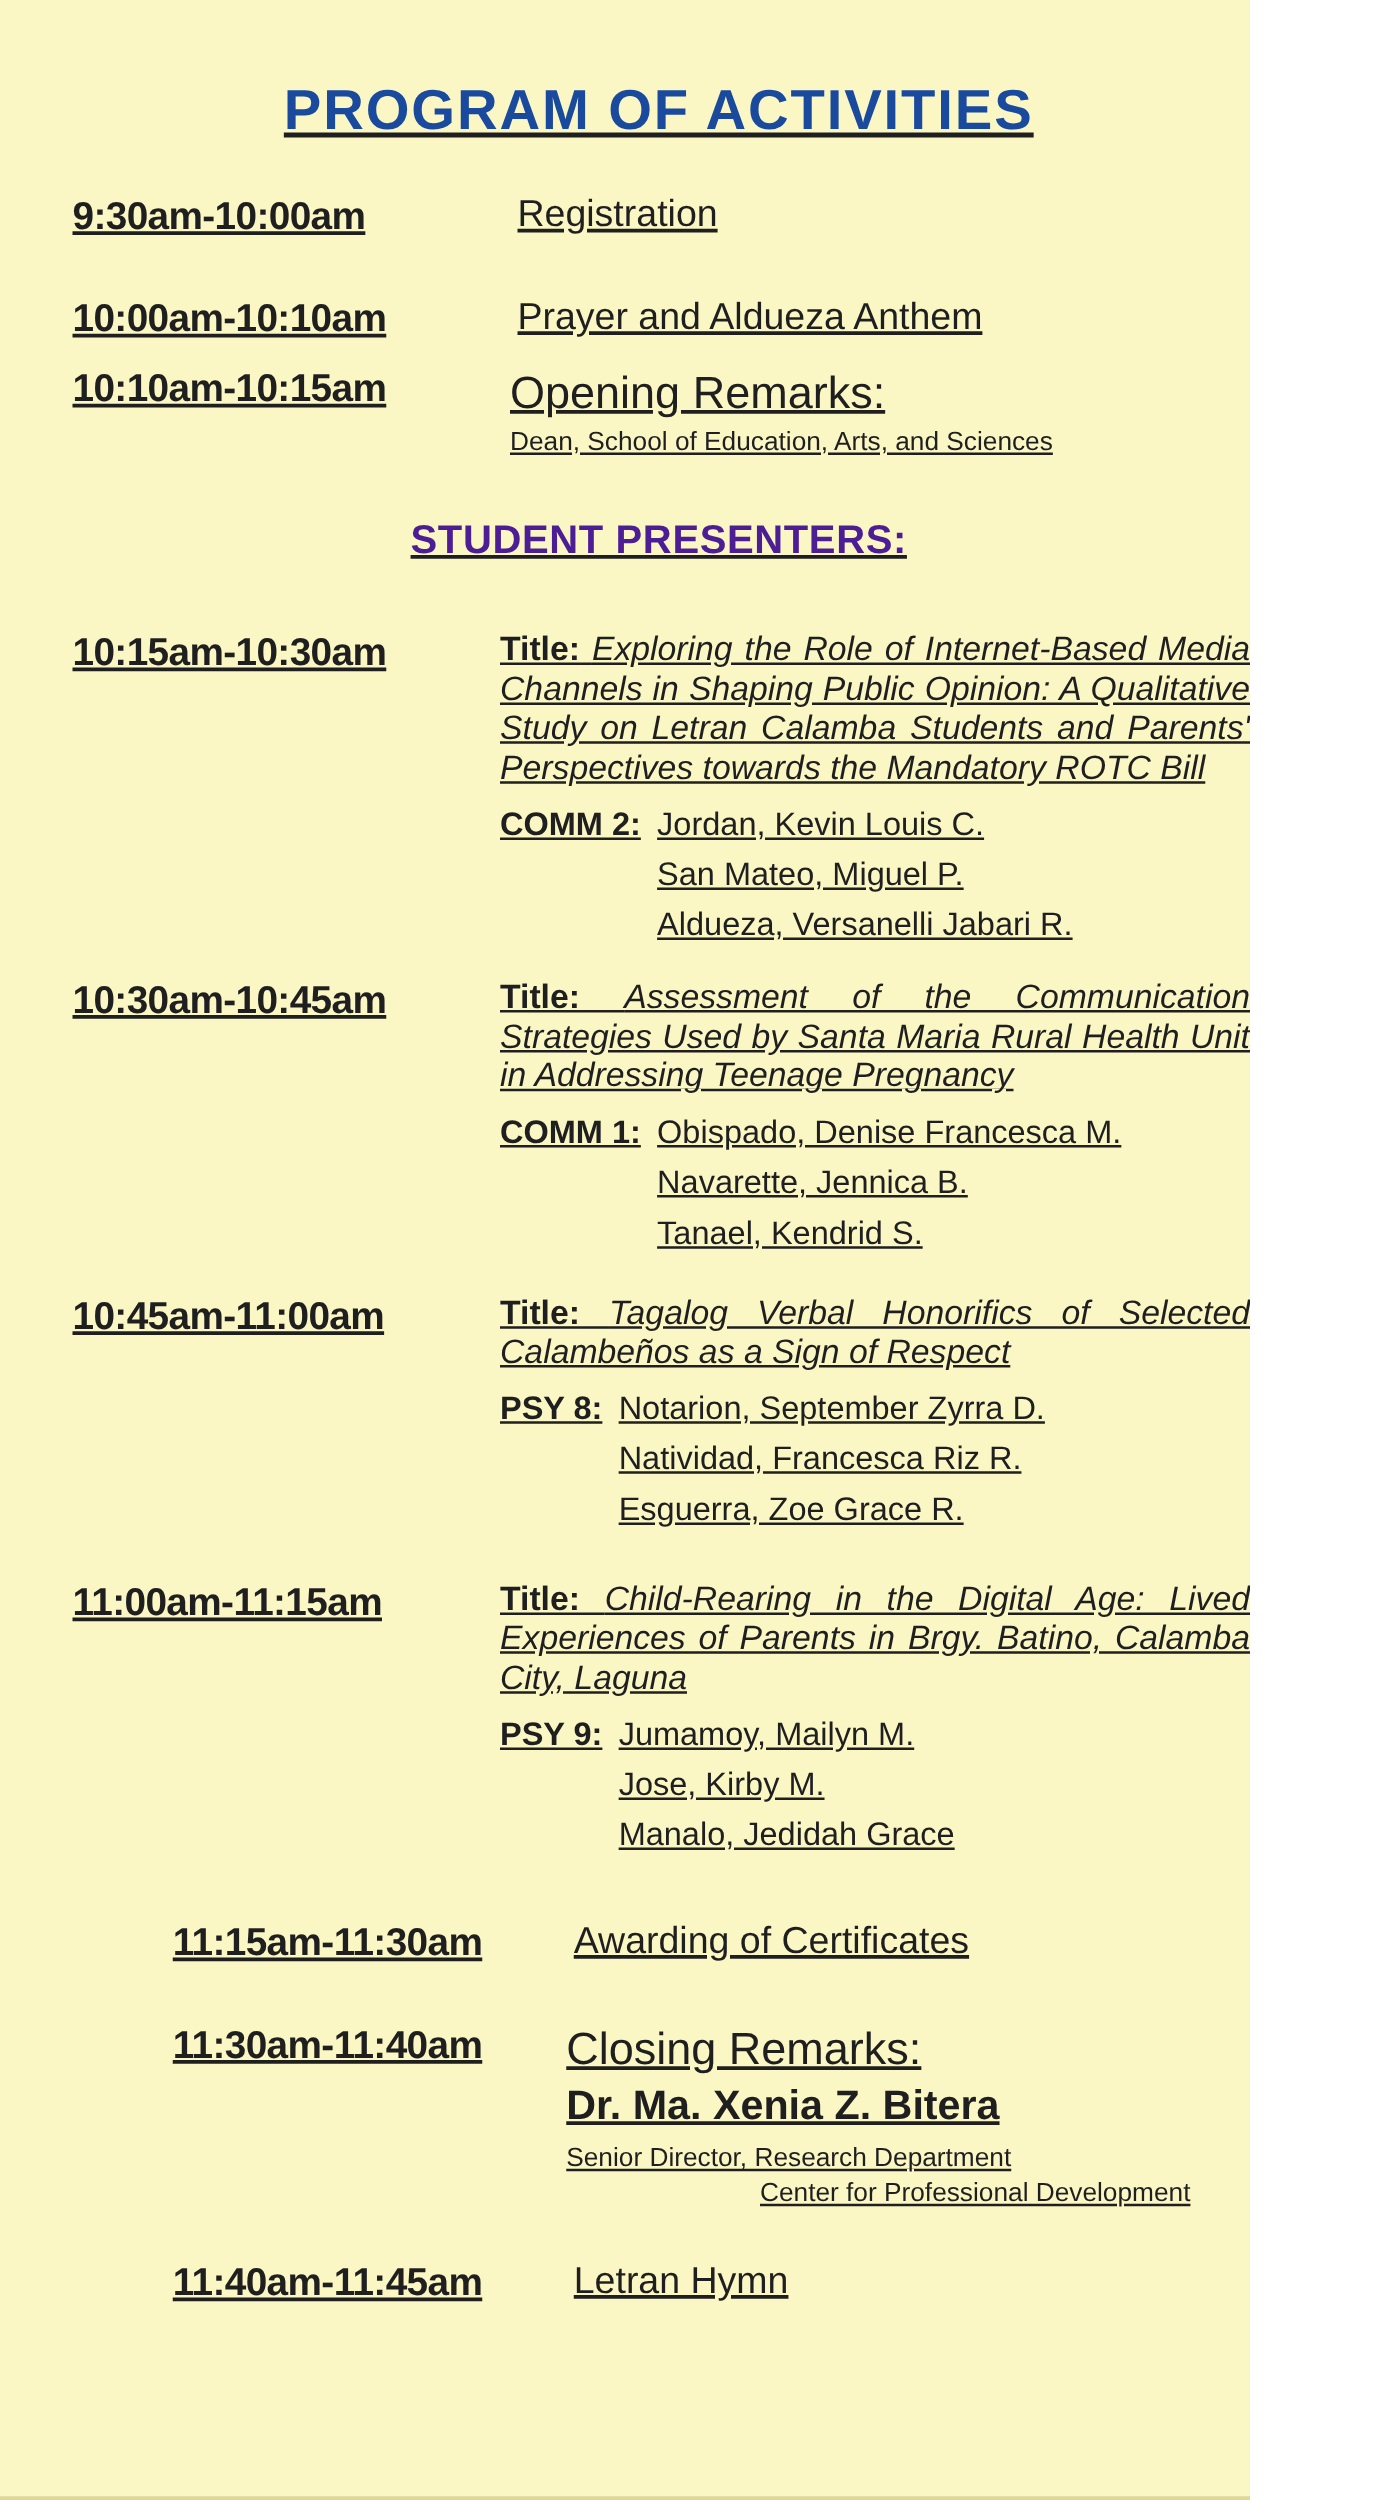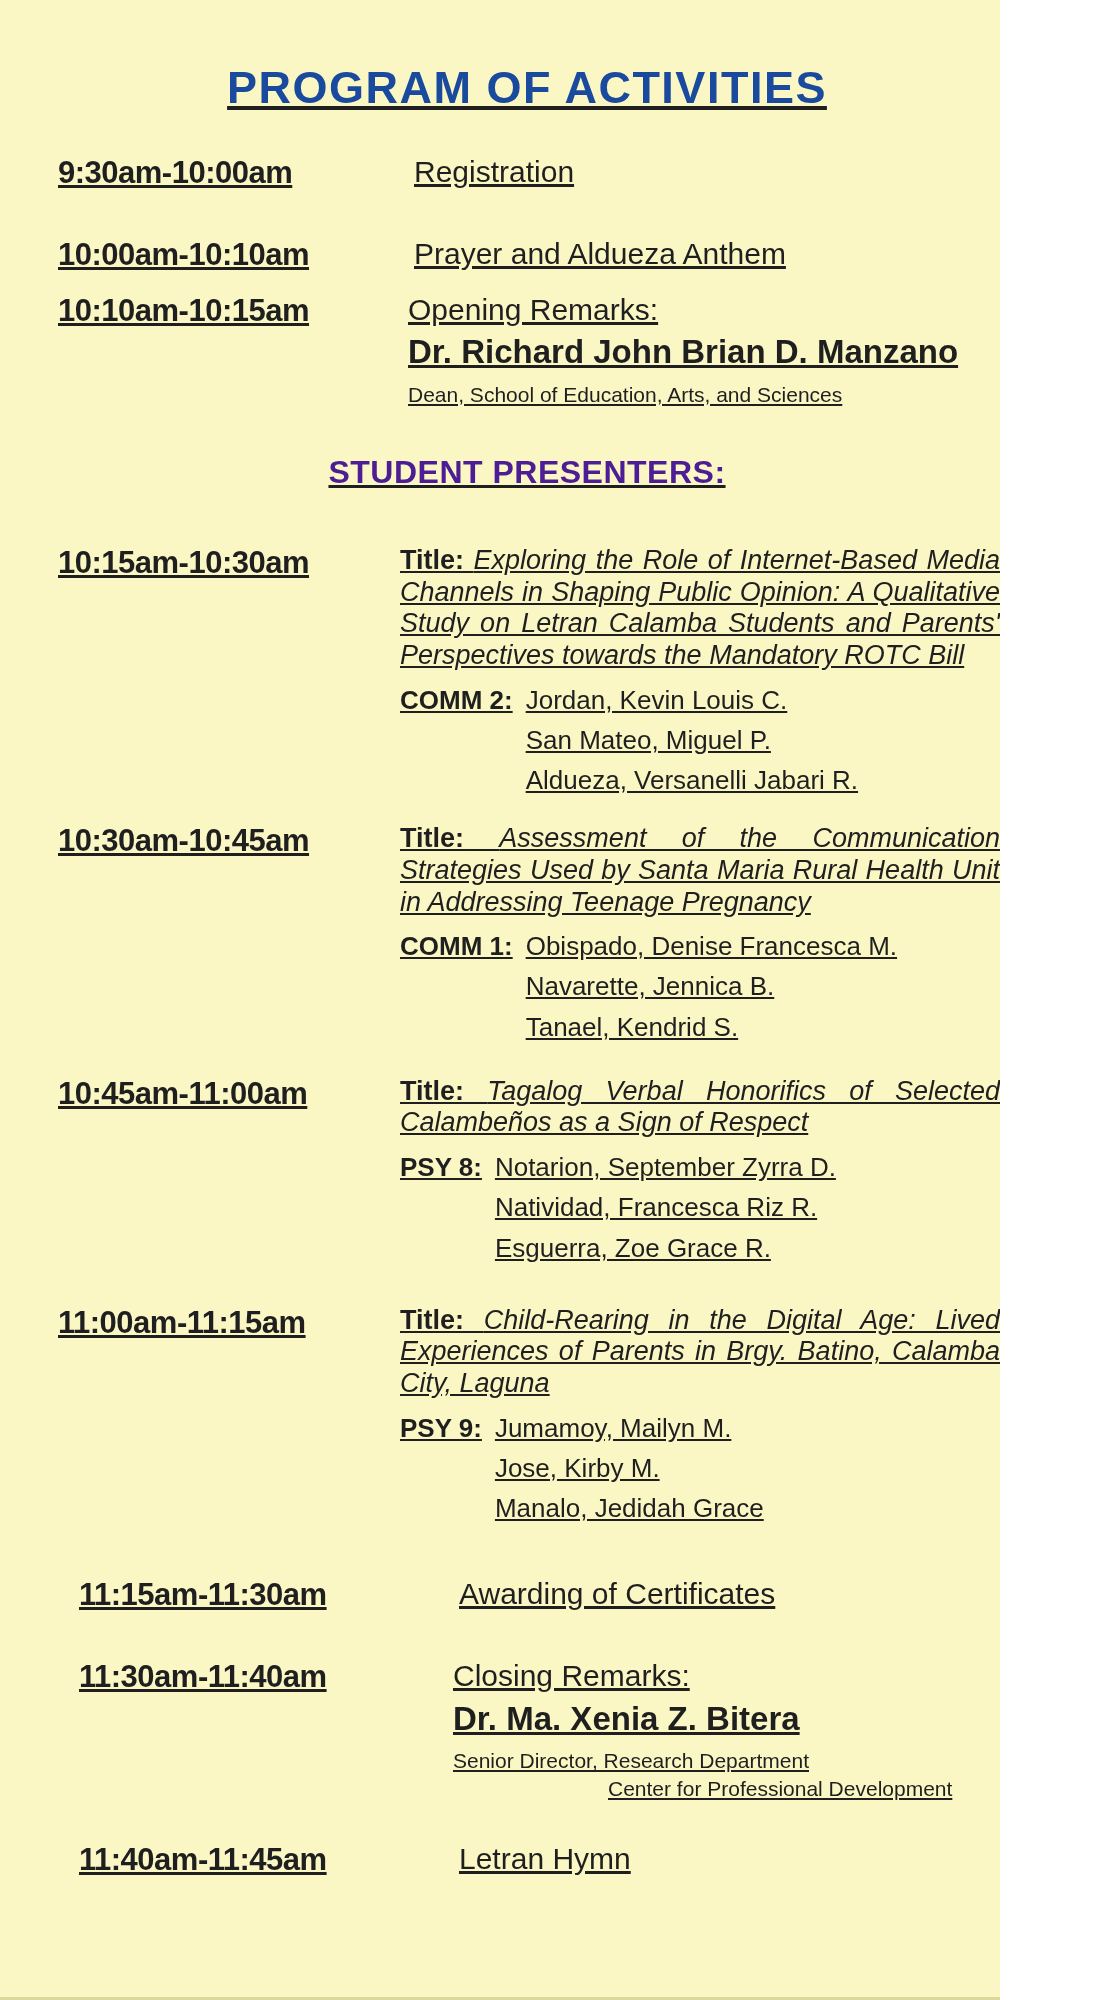--- a/index.html
+++ b/index.html
@@ -60,35 +60,35 @@
   .row.late { padding-left: 79px; }
 
   .time {
     flex: 0 0 342px;
     font-weight: 700;
     font-size: 31px;
     letter-spacing: -0.5px;
     line-height: 1.15;
     white-space: nowrap;
   }
-  .late .time { flex-basis: 366px; }
+  .late .time { flex-basis: 366px; text-align: center; }
 
   .content {
     width: 660px;
     box-sizing: border-box;
   }
 
   .activity {
     font-size: 30px;
     line-height: 1.15;
     margin-left: 14px;
   }
 
   .lead-line {
-    font-size: 30px;
+    font-size: 36px;
     line-height: 1.15;
     margin: 0 0 6px 8px;
   }
   .speaker-name {
     font-size: 33px;
     font-weight: 700;
     line-height: 1.15;
     margin: 0 0 10px 8px;
   }
   .speaker-role {
@@ -156,21 +156,20 @@
     <div class="time">10:00am-10:10am</div>
     <div class="content">
       <div class="activity">Prayer and Aldueza Anthem</div>
     </div>
   </div>
 
   <div class="row">
     <div class="time">10:10am-10:15am</div>
     <div class="content">
       <div class="lead-line">Opening Remarks:</div>
-      <div class="speaker-name">Dr. Richard John Brian D. Manzano</div>
       <div class="speaker-role">Dean, School of Education, Arts, and Sciences</div>
     </div>
   </div>
 
   <div class="centered-block section-heading">STUDENT PRESENTERS:</div>
 
   <div class="row pres-1">
     <div class="time">10:15am-10:30am</div>
     <div class="content">
       <p class="ptitle"><span class="plabel">Title:</span> <em>Exploring the Role of Internet-Based Media Channels in Shaping Public Opinion: A Qualitative Study on Letran Calamba Students and Parents' Perspectives towards the Mandatory ROTC Bill</em></p>

